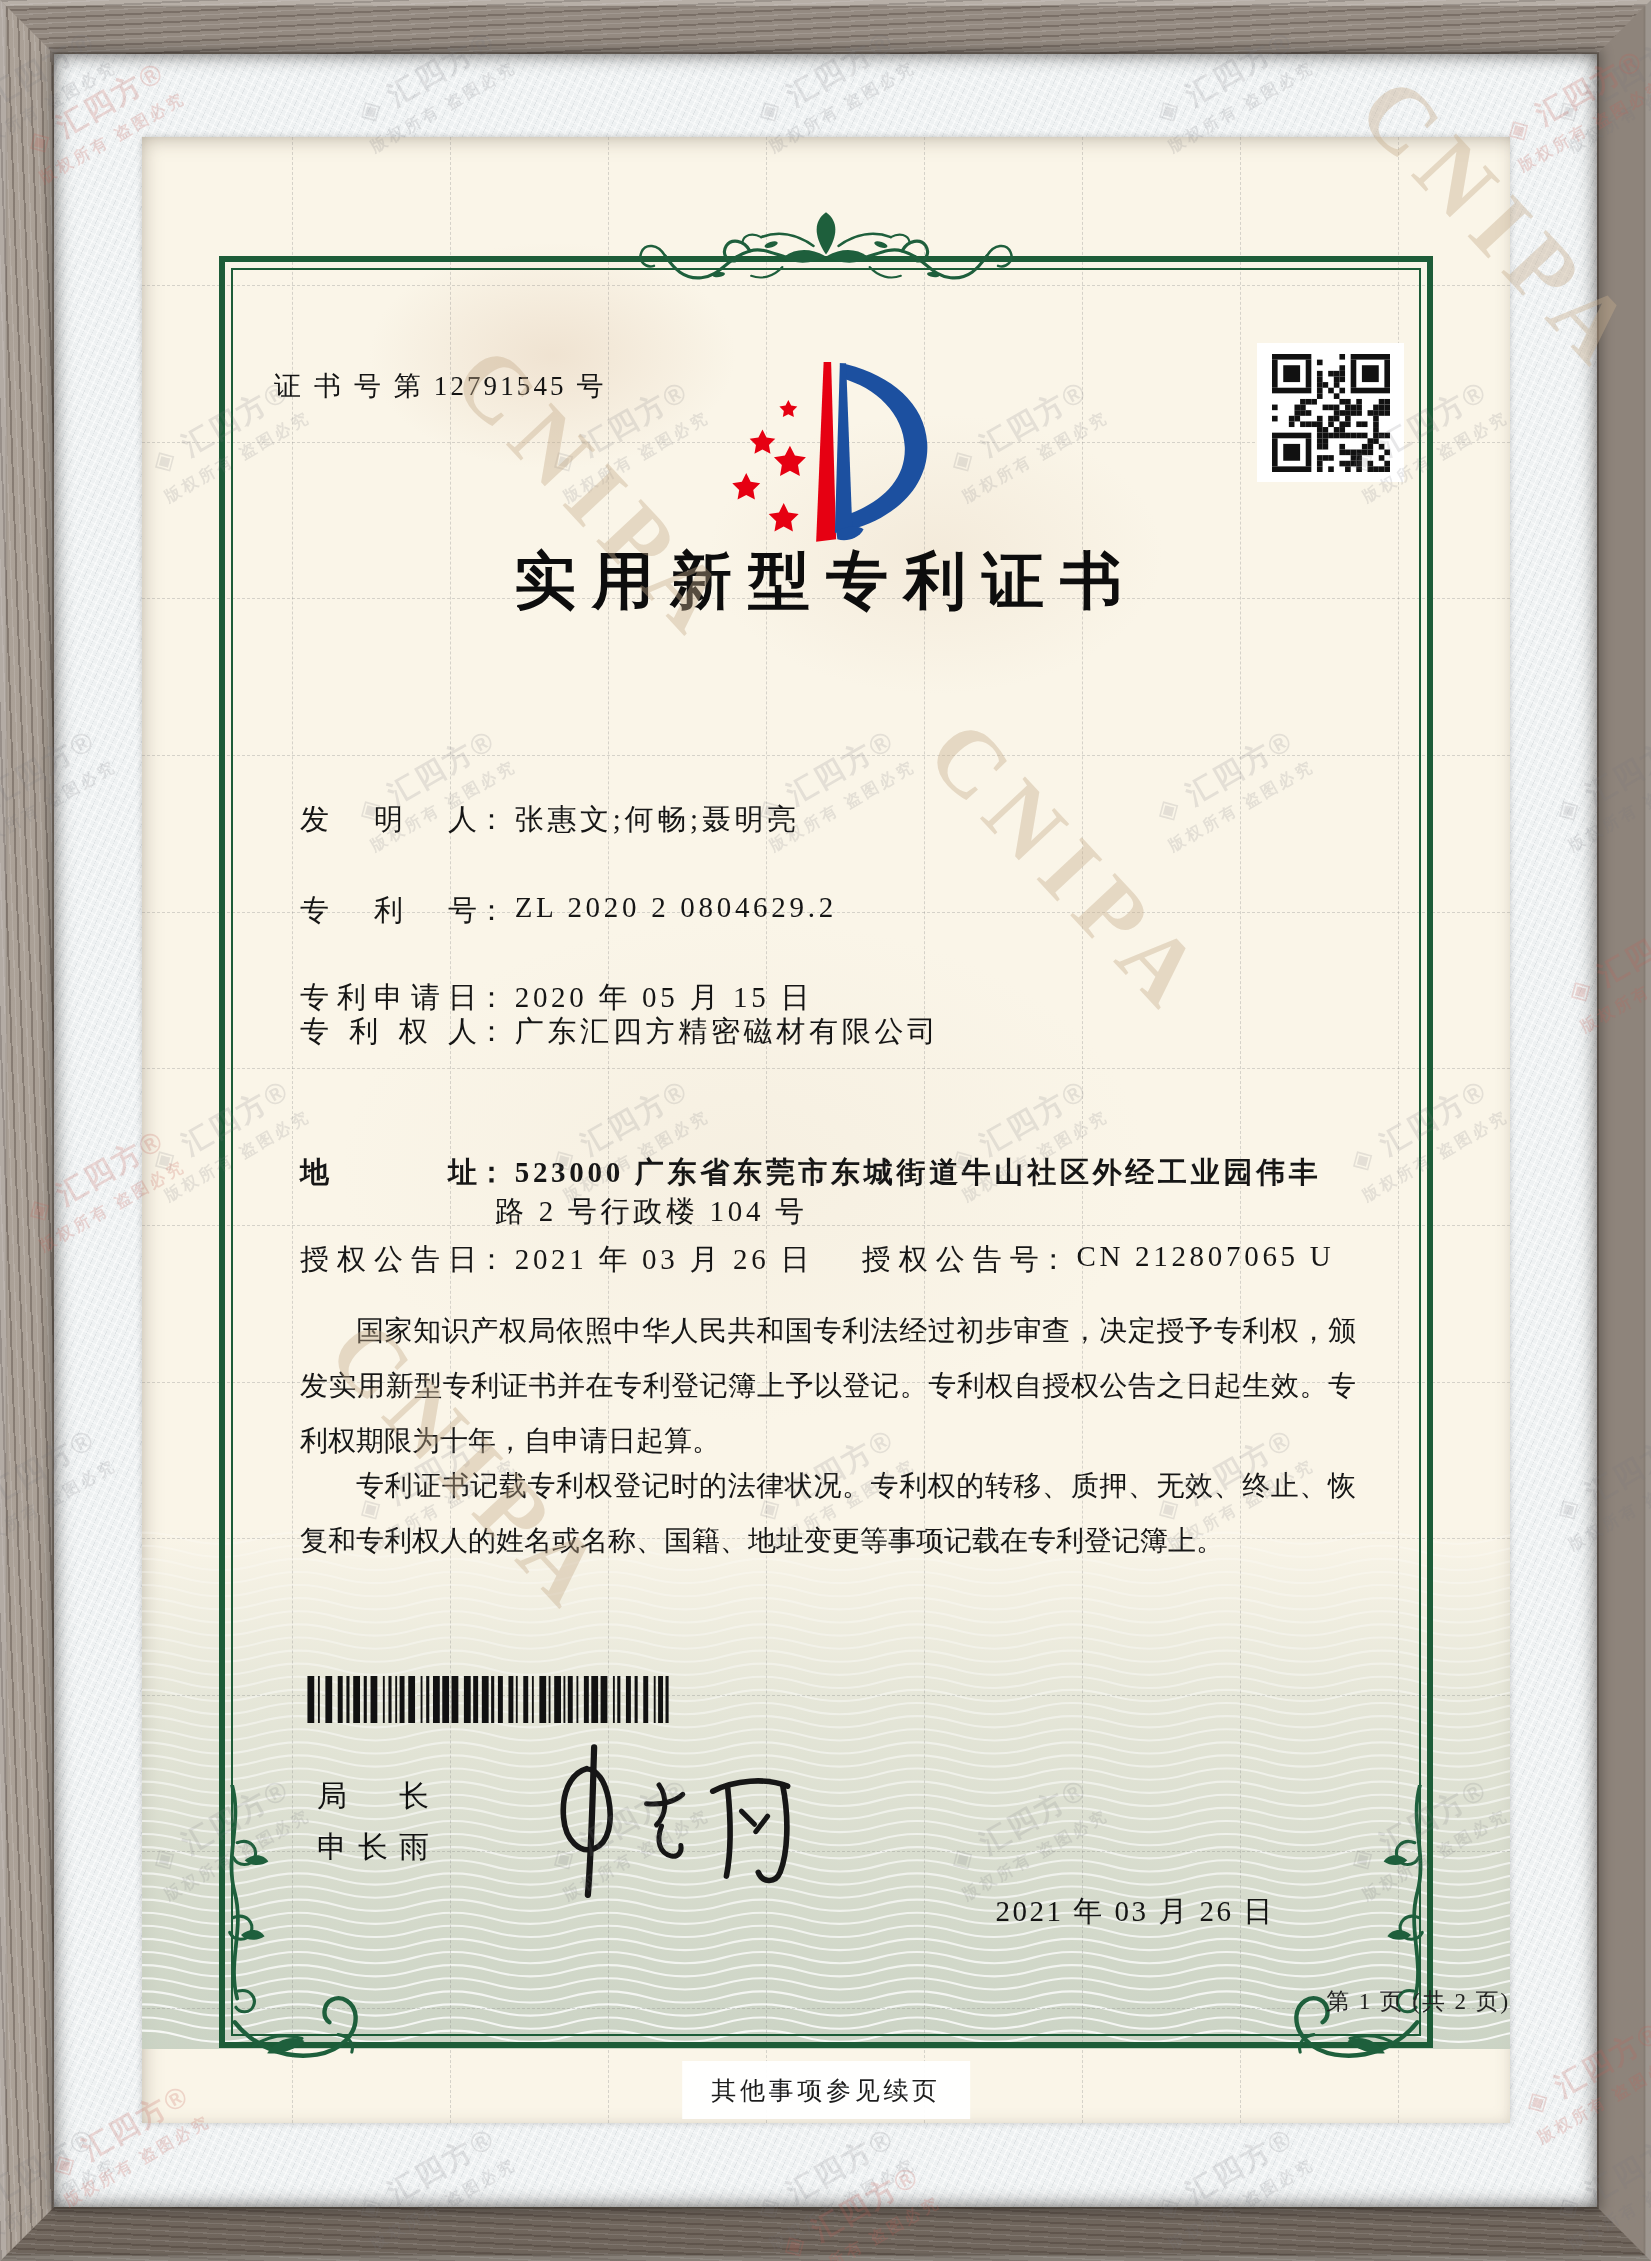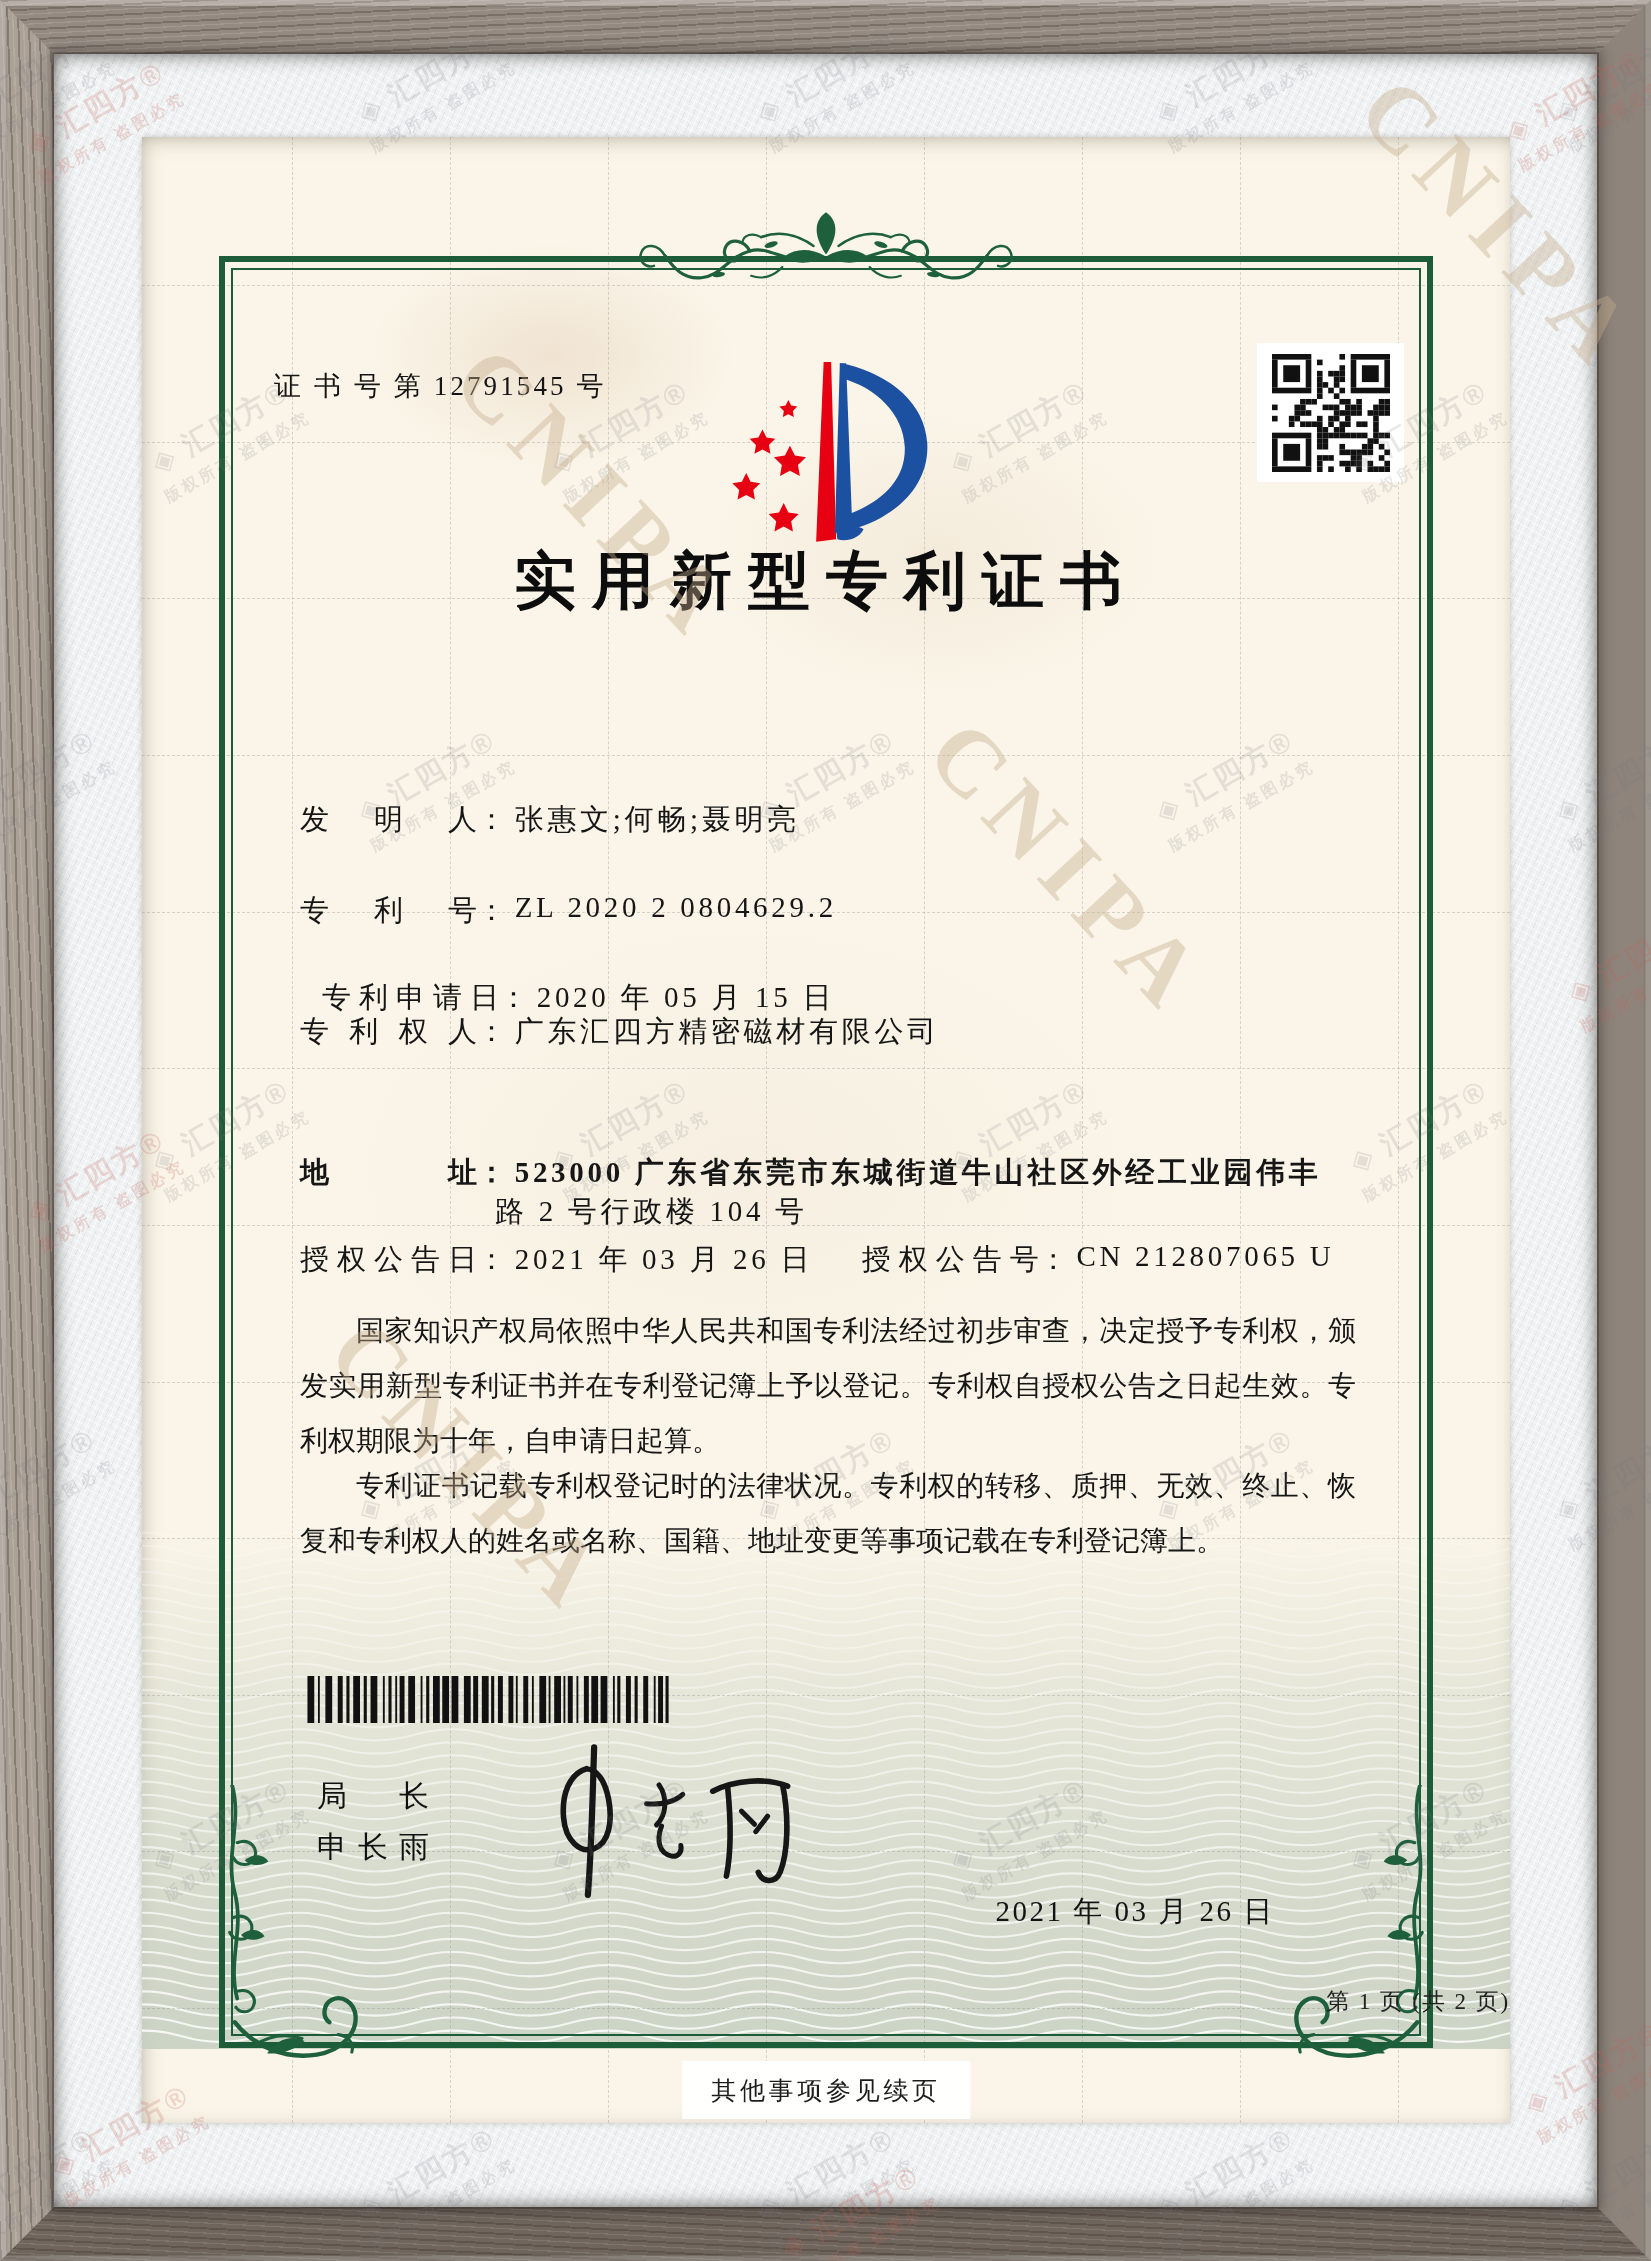--- a/index.html
+++ b/index.html
@@ -428,21 +428,21 @@
   </div>
 
   <div class="title">实用新型专利证书</div>
 
   <div class="frow" style="top:663px;">
     <span class="flabel">发 明 人</span><span class="fcolon">：</span><span class="fval">张惠文;何畅;聂明亮</span>
   </div>
   <div class="frow" style="top:754px;">
     <span class="flabel">专 利 号</span><span class="fcolon">：</span><span class="fval">ZL 2020 2 0804629.2</span>
   </div>
-  <div class="frow" style="top:841px;margin-left:22px;">
+  <div class="frow" style="top:841px;">
     <span class="flabel">专利申请日</span><span class="fcolon">：</span><span class="fval">2020 年 05 月 15 日</span>
   </div>
   <div class="frow" style="top:875px;">
     <span class="flabel">专 利 权 人</span><span class="fcolon">：</span><span class="fval">广东汇四方精密磁材有限公司</span>
   </div>
   <div class="frow" style="top:1016px;font-weight:bold;">
     <span class="flabel">地 址</span><span class="fcolon">：</span><span class="fval">523000 广东省东莞市东城街道牛山社区外经工业园伟丰</span>
   </div>
   <div class="addr2">路 2 号行政楼 104 号</div>
   <div class="frow" style="top:1103px;">

